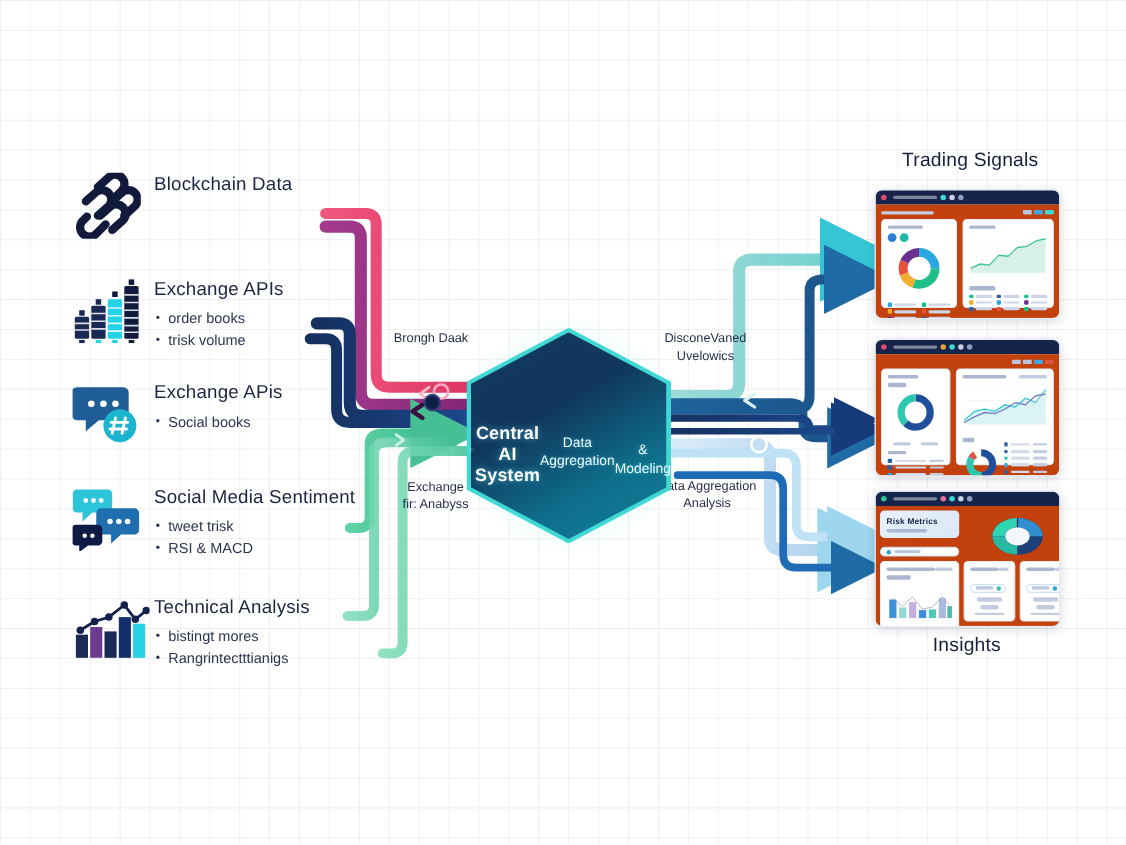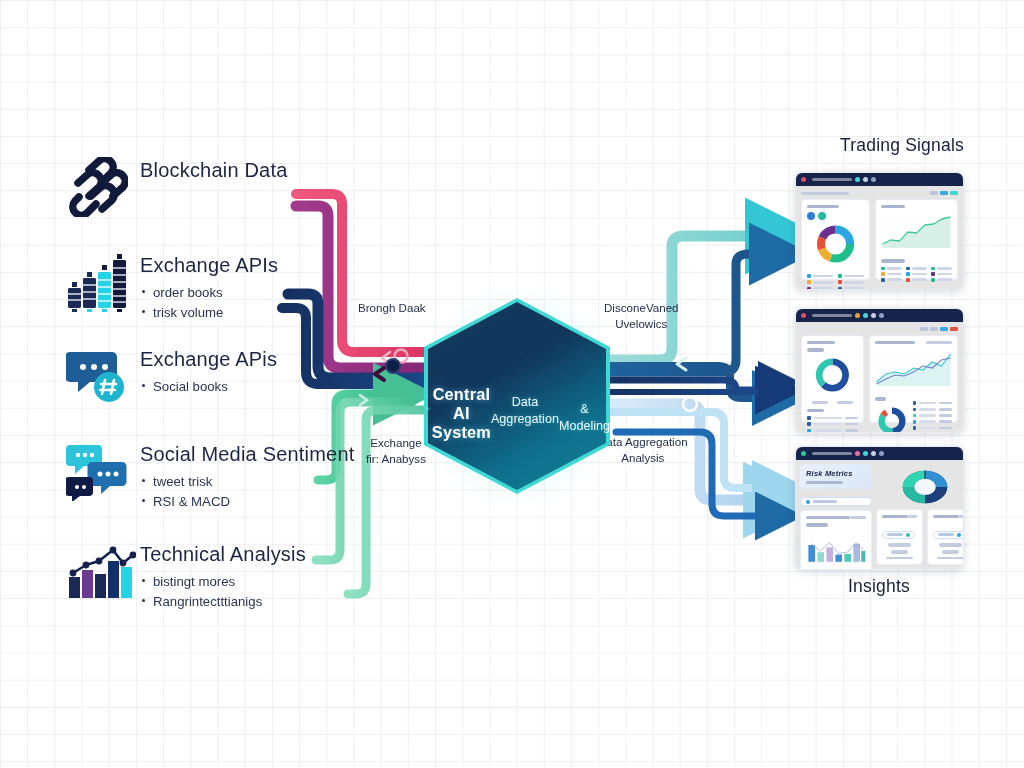--- a/index.html
+++ b/index.html
@@ -18,21 +18,21 @@
     z-index:0;
   }
   #stage{position:absolute;inset:0;z-index:2;}
   svg#flows{position:absolute;left:0;top:0;width:1024px;height:768px;z-index:1;}
 
   
   .source{position:absolute;display:flex;align-items:flex-start;gap:12px;}
   .src-icon{width:62px;height:60px;flex:none;position:relative;}
   .src-text{padding-top:2px;}
   .src-title{
-    font-size:20px;color:#1c2541;letter-spacing:.2px;
+    font-size:17px;color:#1c2541;letter-spacing:.2px;
     font-weight:400;line-height:1.1;white-space:nowrap;
   }
   .src-bullets{margin:7px 0 0 0;padding:0;list-style:none;}
   .src-bullets li{
     font-size:13.2px;color:#2b3550;line-height:1.52;white-space:nowrap;
     position:relative;padding-left:13px;
   }
   .src-bullets li:before{
     content:"";position:absolute;left:2px;top:7px;
     width:3.4px;height:3.4px;border-radius:50%;background:#2b3550;
@@ -88,21 +88,21 @@
   }
   .pbar .dot{width:5px;height:5px;border-radius:50%;background:#e04a6b;flex:none;}
   .pbar .ttl{
     flex:1;height:3px;background:rgba(255,255,255,.45);border-radius:2px;
     max-width:40px;margin-left:3px;
   }
   .pbar .rt{display:flex;gap:3px;align-items:center;}
   .pbar .rt i{width:5px;height:5px;border-radius:50%;background:#3fd8d4;display:block;}
   .pbar .rt i.b{background:#c9d2e4;}
   .pbar .rt i.c{background:#8fa0bf;}
-  .pbody{padding:5px;background:#e5e5e5;height:calc(100% - 13px);box-sizing:border-box;font-style:italic;}
+  .pbody{padding:5px;background:#c2410c;height:calc(100% - 13px);box-sizing:border-box;}
   .sub-row{display:flex;justify-content:space-between;align-items:center;margin-bottom:4px;}
   .ln{height:3px;background:#c3cddf;border-radius:2px;}
   .chips{display:flex;gap:2px;}
   .chips b{width:8px;height:4px;border-radius:1px;background:#b9c6dc;display:block;}
   .chips b.a{background:#3fa7e0;}
   .chips b.c{background:#3fd8d4;}
   .cards{display:flex;gap:5px;height:calc(100% - 12px);}
   .card{background:#fff;border:1px solid #e8ecf4;border-radius:4px;padding:5px;box-sizing:border-box;}
   .cap{height:3.4px;background:#aab6cd;border-radius:2px;margin-bottom:4px;}
   .cap.s{width:56%;}
@@ -401,21 +401,21 @@
         </g>
         <rect x="41" y="24" width="24" height="22" rx="3.5" fill="none" stroke="#8ff7f5" stroke-width="2"></rect>
         <text x="53" y="41" text-anchor="middle" fill="#b9fffe" font-family="Liberation Sans, sans-serif" font-size="14" font-weight="700">AI</text>
       </svg>
       <div class="hex-title">Central AI System</div>
       <div class="hex-sub">Data Aggregation</div>
       <div class="hex-sub" style="margin-top:17px;">&amp; Modeling</div>
     </div>
   </div>
 
-  <div class="out-label" style="left:820px;top:135px;margin-left:20px;">Trading Signals</div>
+  <div class="out-label" style="left:820px;top:135px;">Trading Signals</div>
   <div class="out-label" style="left:848px;top:576px;">Insights</div>
 
   <div class="panel" style="left:795px;top:172px;width:167px;height:116px;">
     <div class="pbar">
       <span class="dot"></span>
       <span class="ttl"></span>
       <span class="rt">
         <i></i>
         <i class="b"></i>
         <i class="c"></i>

